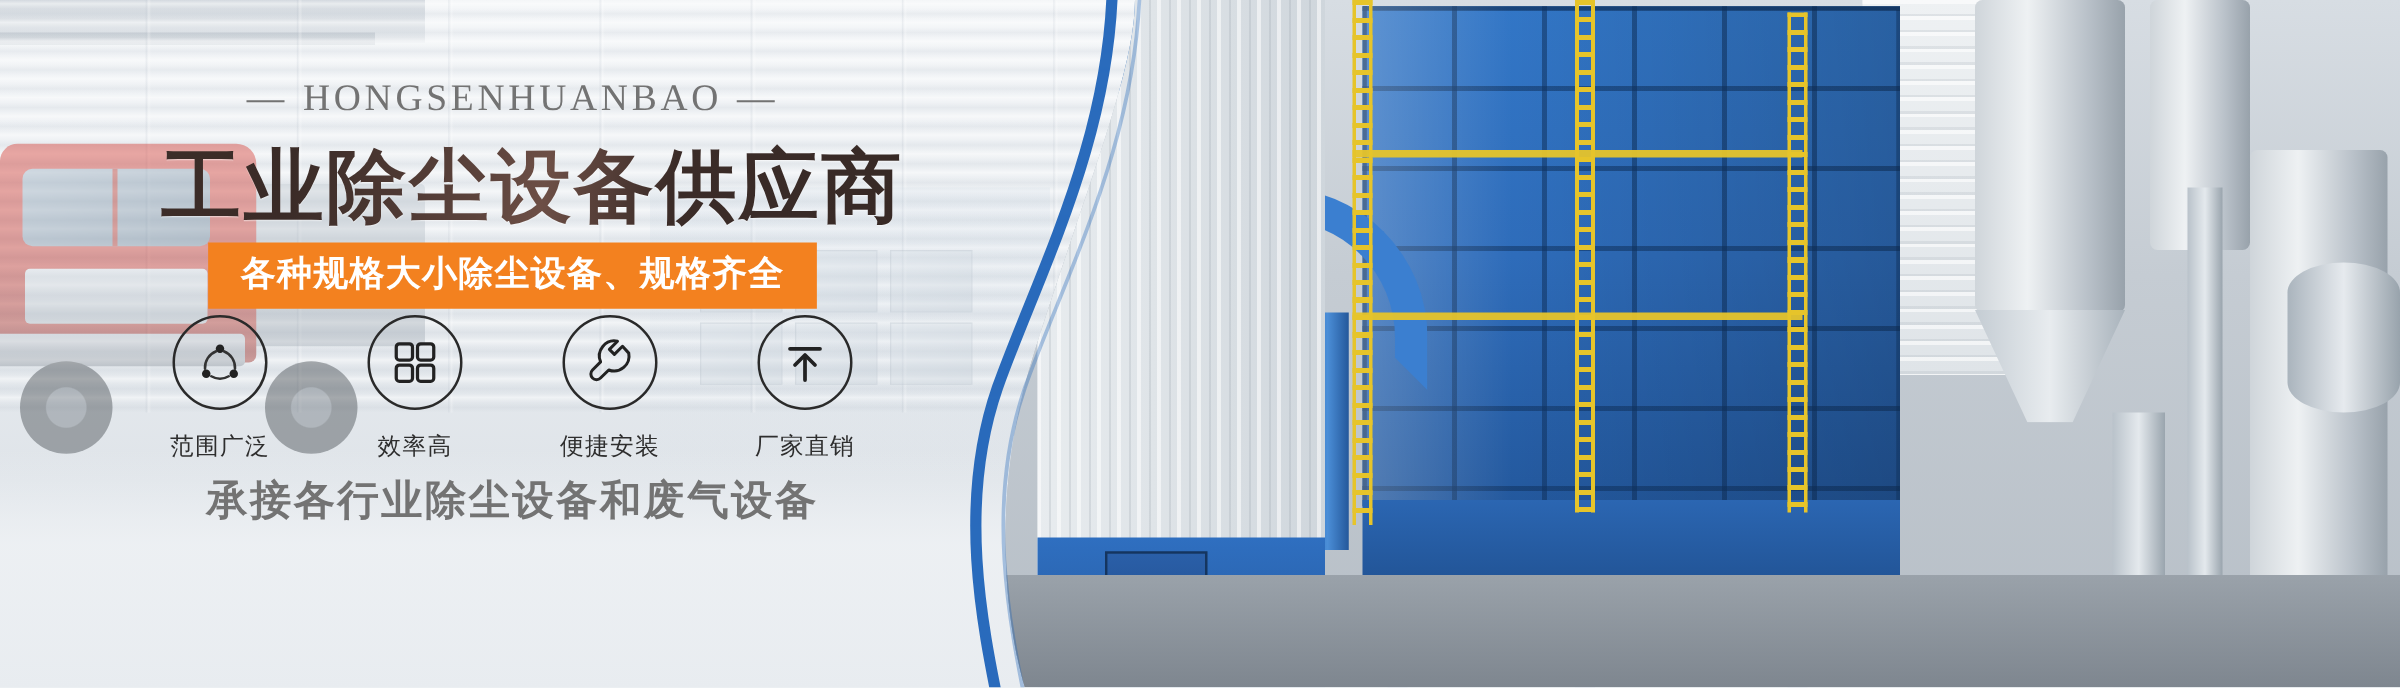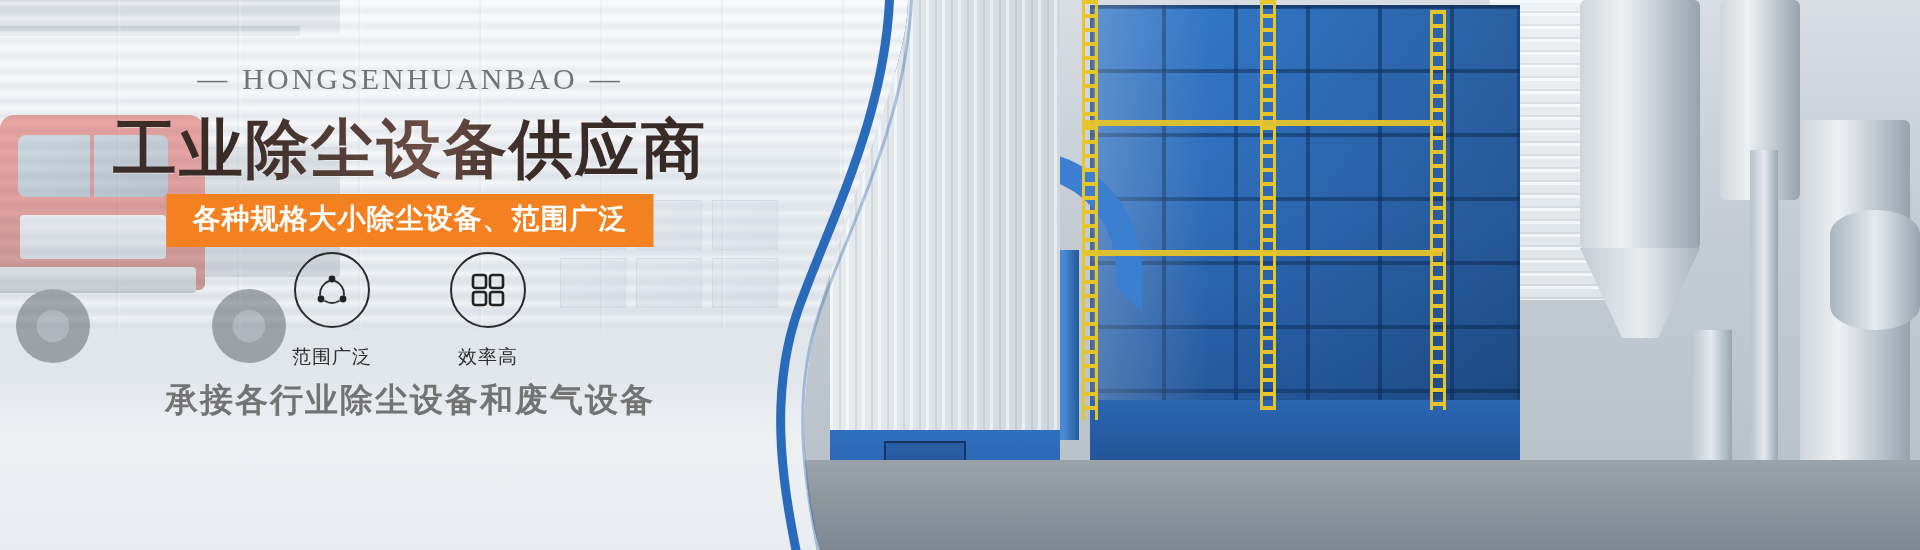--- a/index.html
+++ b/index.html
@@ -250,20 +250,21 @@
   .eyebrow .dash{display:inline-block;margin:0 12px;}
   .headline{
     position:absolute;left:0;top:106px;width:820px;
     font-size:64px;font-weight:bold;letter-spacing:2px;
     color:#3d2e2a;white-space:nowrap;
     background:linear-gradient(100deg,#40302b 0%,#3a2b27 28%,#5c433c 46%,#6d4f46 52%,#3b2c28 64%,#352824 100%);
     -webkit-background-clip:text;background-clip:text;
     -webkit-text-fill-color:transparent;color:transparent;
     text-shadow:none;
     filter:drop-shadow(0 1px 0 rgba(255,255,255,.45));
+    padding-left:16px;
   }
   .subbar{
     position:absolute;left:50%;transform:translateX(-50%);top:194px;
     background:#f3811f;
     color:#ffffff;
     font-size:28px;font-weight:bold;letter-spacing:1px;
     padding:10px 26px 12px;white-space:nowrap;
     line-height:1.1;
   }
   .features{
@@ -369,21 +370,21 @@
   </svg>
 
   <div class="content">
 
     <div class="eyebrow">
       <span class="dash">—</span><span>HONGSENHUANBAO</span><span class="dash">—</span>
     </div>
 
     <div class="headline">工业除尘设备供应商</div>
 
-    <div class="subbar">各种规格大小除尘设备、范围广泛</div>
+    <div class="subbar">各种规格大小除尘设备、规格齐全</div>
 
     <div class="features">
 
       <div class="feat">
         <div class="circ">
           <svg width="40" height="40" viewBox="0 0 40 40">
             <circle cx="20" cy="9" r="3.4" fill="#222"></circle>
             <circle cx="9" cy="29" r="3.4" fill="#222"></circle>
             <circle cx="31" cy="29" r="3.4" fill="#222"></circle>
             <path d="M 8 25 A 14 14 0 0 1 17 11" fill="none" stroke="#333" stroke-width="2" stroke-linecap="round"></path>
@@ -399,20 +400,38 @@
           <svg width="36" height="36" viewBox="0 0 36 36">
             <rect x="3" y="3" width="13" height="13" rx="2.5" fill="none" stroke="#222" stroke-width="2.6"></rect>
             <rect x="20" y="3" width="13" height="13" rx="2.5" fill="none" stroke="#222" stroke-width="2.6"></rect>
             <rect x="3" y="20" width="13" height="13" rx="2.5" fill="none" stroke="#222" stroke-width="2.6"></rect>
             <rect x="20" y="20" width="13" height="13" rx="2.5" fill="none" stroke="#222" stroke-width="2.6"></rect>
           </svg>
         </div>
         <div class="lbl">效率高</div>
       </div>
 
-
+      <div class="feat">
+        <div class="circ">
+          <svg width="40" height="40" viewBox="0 0 40 40">
+            <path d="M30 7 l-6.5 6.5 -4 -4 L26 3 A12 12 0 0 0 12.5 19.5 L6 26 a4.5 4.5 0 0 0 6.4 6.4 L19 26 A12 12 0 0 0 35 12.5 z" fill="none" stroke="#222" stroke-width="2.4" stroke-linejoin="round"></path>
+          </svg>
+        </div>
+        <div class="lbl">便捷安装</div>
+      </div>
+
+      <div class="feat">
+        <div class="circ">
+          <svg width="38" height="38" viewBox="0 0 38 38">
+            <line x1="7" y1="8" x2="31" y2="8" stroke="#222" stroke-width="3" stroke-linecap="round"></line>
+            <line x1="19" y1="33" x2="19" y2="14" stroke="#222" stroke-width="3" stroke-linecap="round"></line>
+            <polyline points="11,21 19,13 27,21" fill="none" stroke="#222" stroke-width="3" stroke-linecap="round" stroke-linejoin="round"></polyline>
+          </svg>
+        </div>
+        <div class="lbl">厂家直销</div>
+      </div>
 
     </div>
 
     <div class="tagline">承接各行业除尘设备和废气设备</div>
   </div>
 
 </div>
 
 </body></html>

